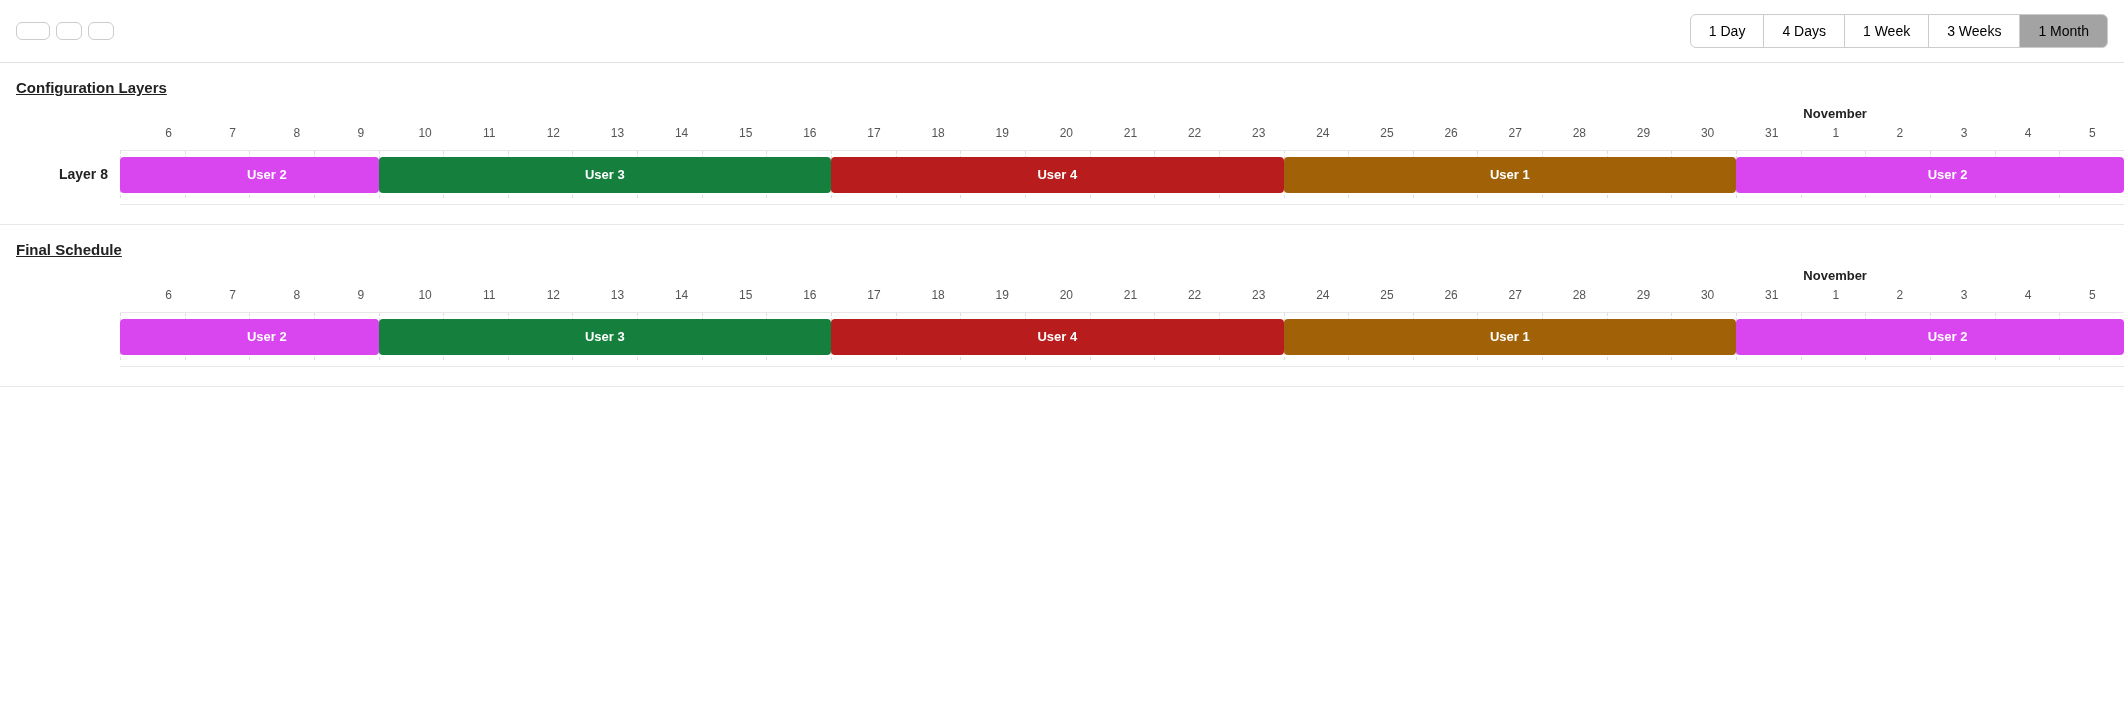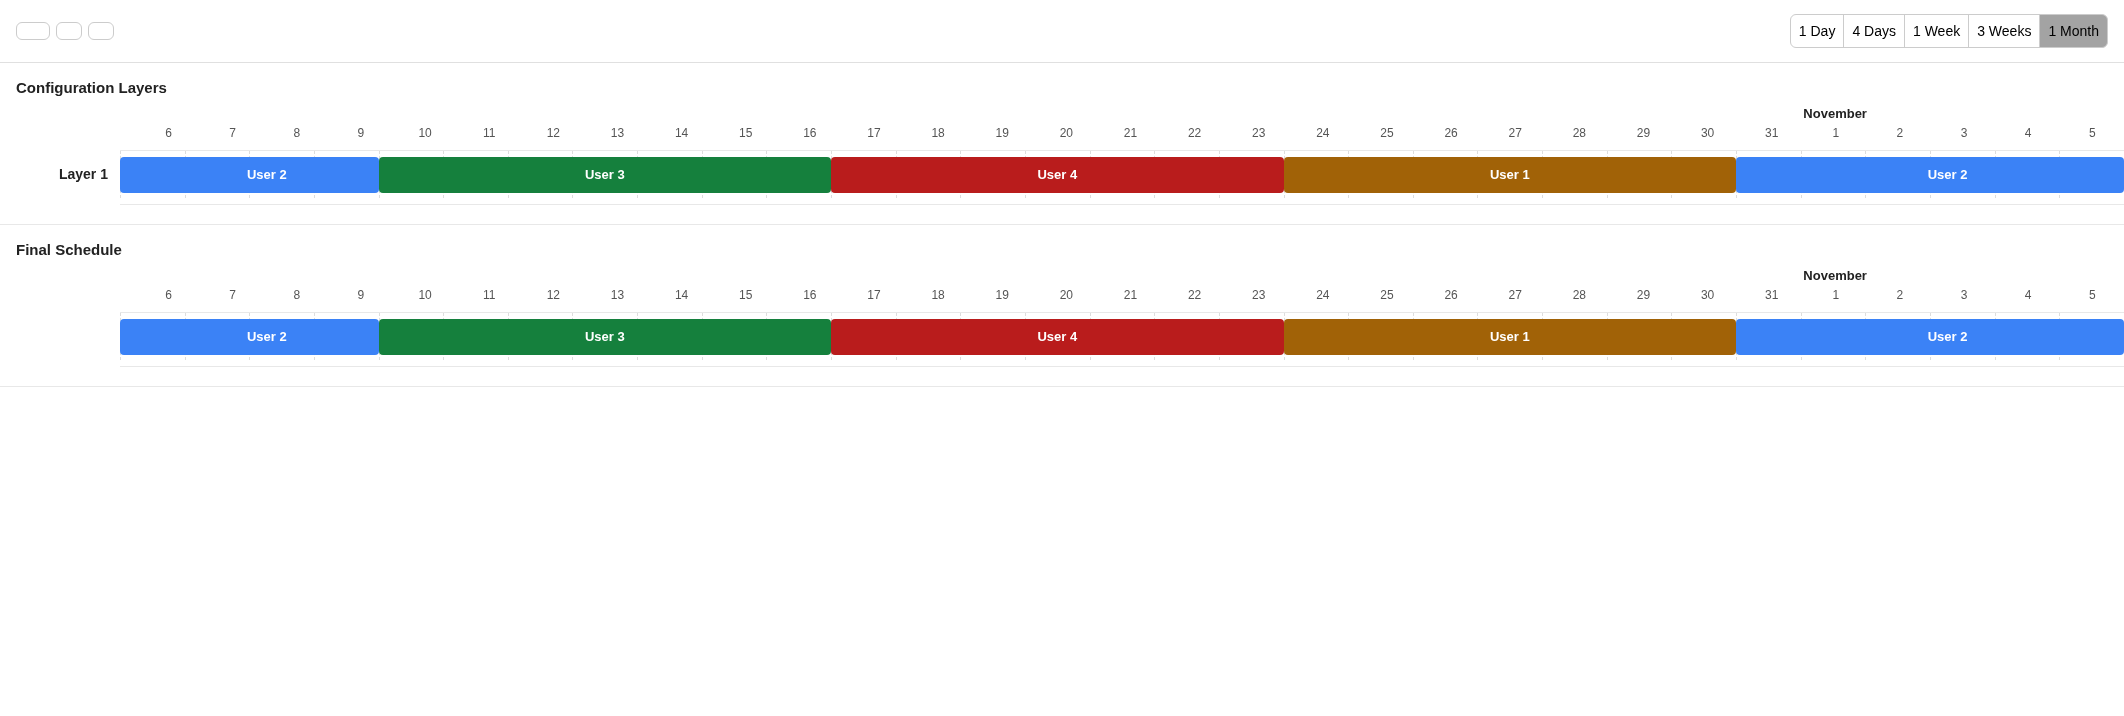--- a/index.html
+++ b/index.html
@@ -47,21 +47,21 @@
       font-weight: 500;
       margin-left: 10px;
     }
     .view-buttons {
       display: flex;
       align-items: center;
     }
     .view-btn {
       border: 1px solid #ccc;
       background: #fff;
-      padding: 8px 8px;
+      padding: 8px 18px;
       font-size: 14px;
       cursor: pointer;
       font-weight: 400;
       margin-left: -1px;
     }
     .view-btn:first-child { border-radius: 6px 0 0 6px; }
     .view-btn:last-child {
       border-radius: 0 6px 6px 0;
       background: #a3a3a3;
       font-weight: 400;
@@ -74,20 +74,21 @@
 
     
     .section {
       padding: 16px 0 0 0;
       border-bottom: 1px solid #e8e8e8;
     }
     .section-title {
       font-weight: 700;
       font-size: 15px;
       padding: 0 16px 10px 16px;
+      text-decoration: underline;
     }
     .gantt-header-row {
       display: flex;
       align-items: flex-end;
       margin-left: 16px;
     }
     .gantt-label-col {
       width: 120px;
       min-width: 120px;
       flex-shrink: 0;
@@ -140,21 +141,21 @@
       align-items: center;
       justify-content: center;
       color: #fff;
       font-weight: 600;
       font-size: 13px;
       top: 50%;
       transform: translateY(-50%);
     }
 
     
-    .bar-pink { background-color: #3b82f6; padding-left: 35px; }
+    .bar-pink { background-color: #d946ef; padding-left: 35px; }
     .bar-green { background-color: #15803d; }
     .bar-orange { background-color: #b91c1c; }
     .bar-navy { background-color: #a16207; }
   </style>
 </head>
 <body>
 
 <div class="toolbar">
   <div class="toolbar-left">
     <button class="btn"></button>
@@ -207,21 +208,21 @@
             <div class="day-cell">31</div>
             <div class="day-cell">1</div>
             <div class="day-cell">2</div>
             <div class="day-cell">3</div>
             <div class="day-cell">4</div>
             <div class="day-cell">5</div>
           </div>
         </div>
       </div>
       <div class="gantt-body-row">
-        <div class="gantt-row-label">Layer 1</div>
+        <div class="gantt-row-label">Layer 8</div>
         <div class="gantt-bars" style="position: relative;">
           <div class="gantt-grid">
             <div class="grid-cell"></div>
             <div class="grid-cell"></div>
             <div class="grid-cell"></div>
             <div class="grid-cell"></div>
             <div class="grid-cell"></div>
             <div class="grid-cell"></div>
             <div class="grid-cell"></div>
             <div class="grid-cell"></div>

